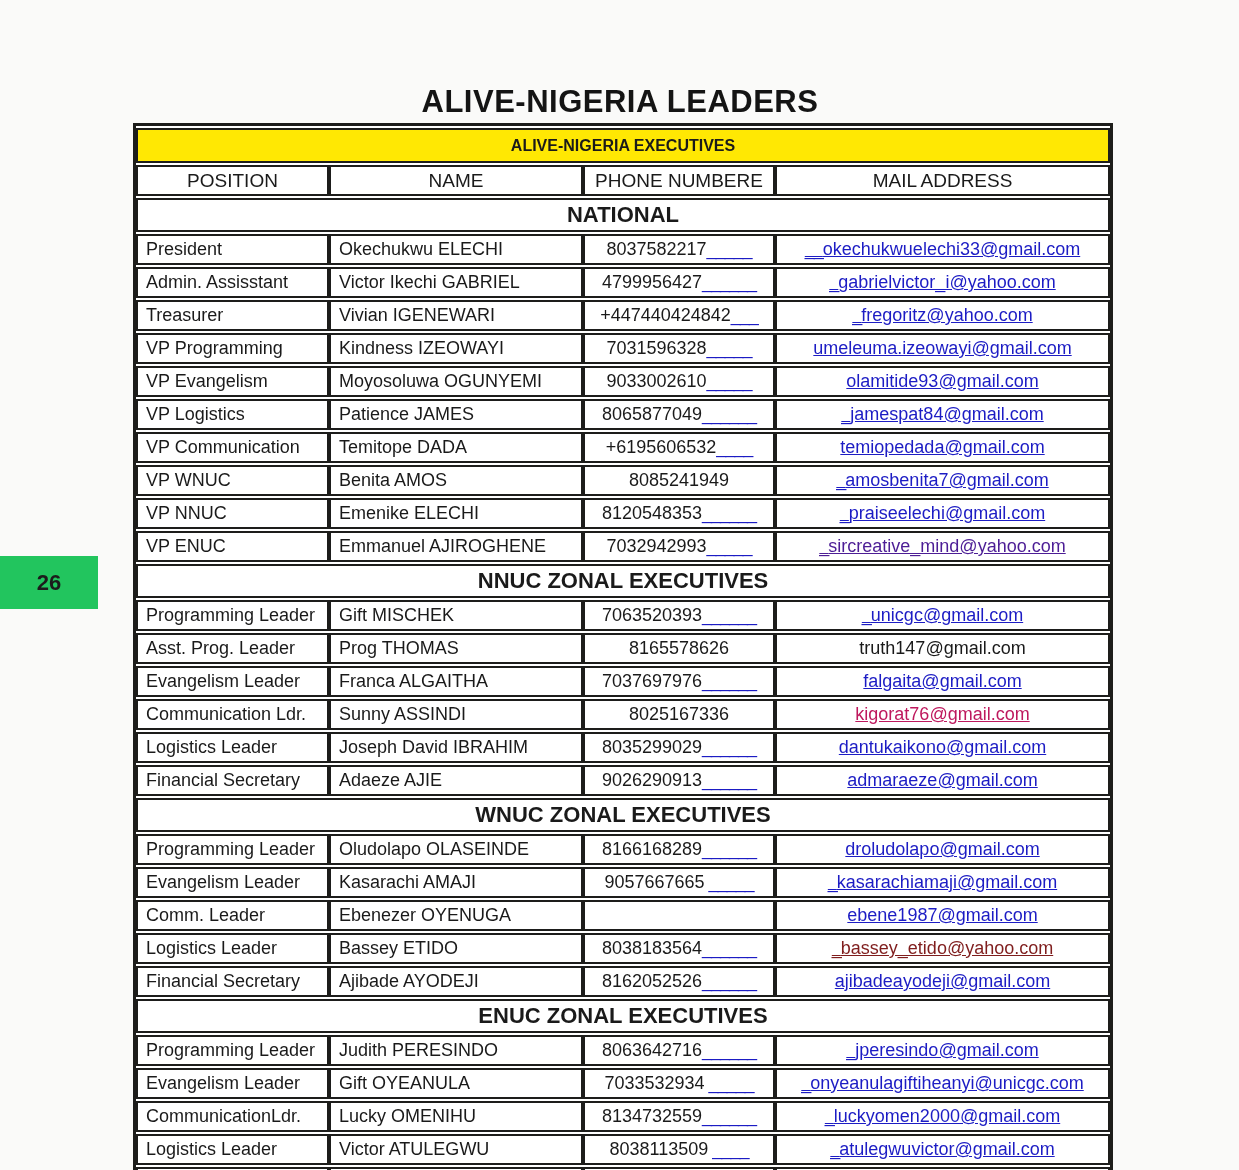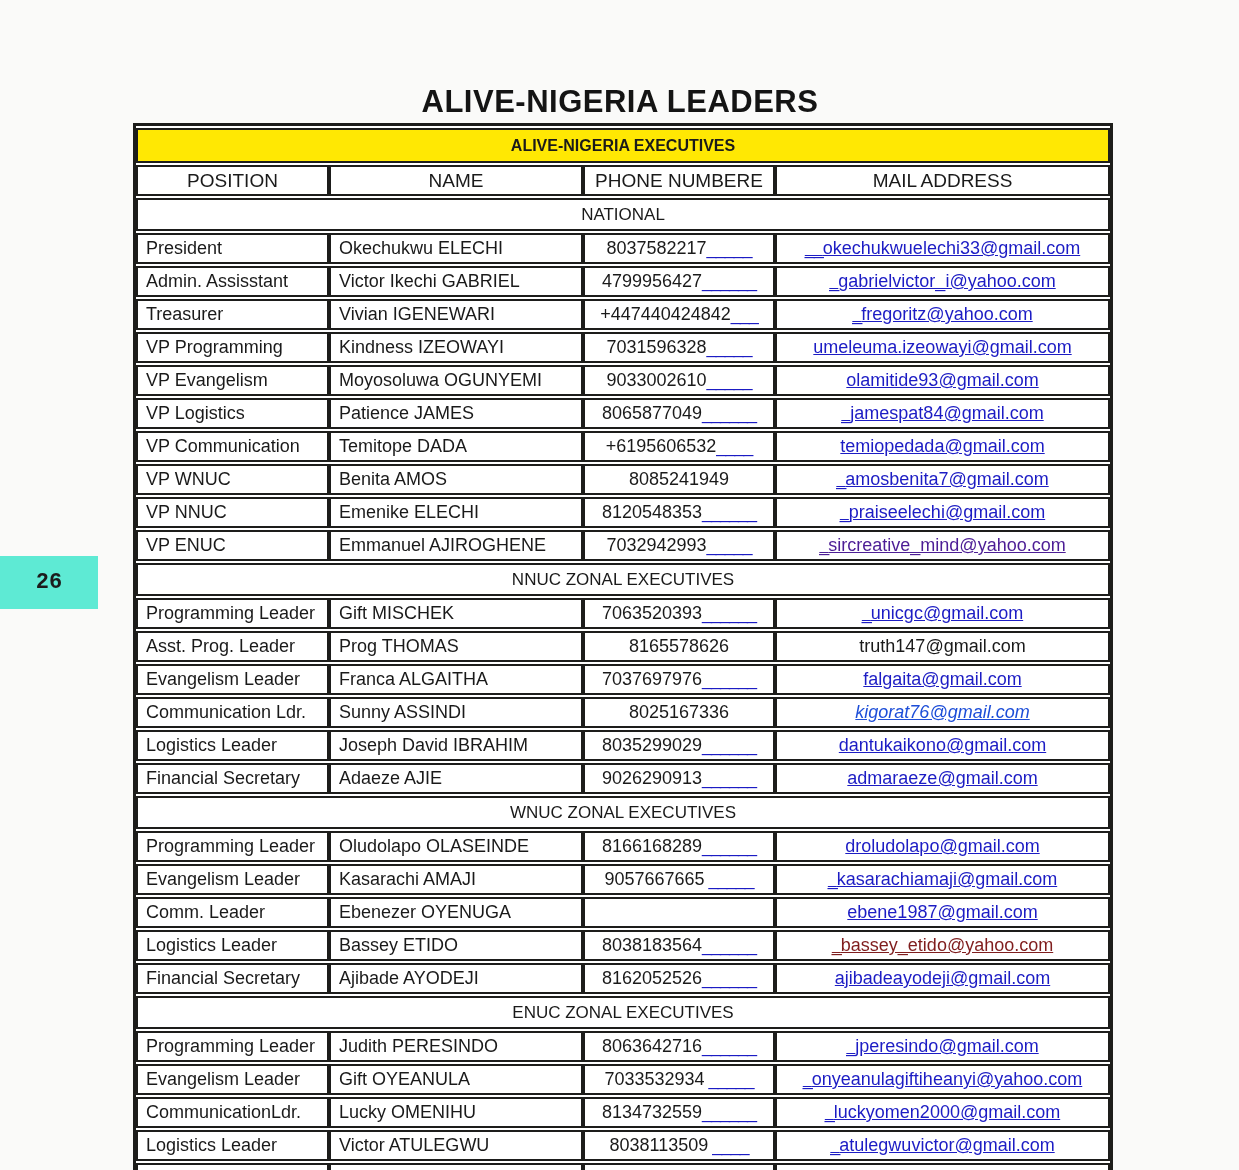--- a/index.html
+++ b/index.html
@@ -33,39 +33,39 @@
   td {
     border:2px solid #1d1d1b;
     background:#ffffff;
     height:25px;
     padding:1px 8px;
     font-size:18px;
     white-space:nowrap; overflow:hidden;
   }
   td.band   { text-align:center; font-weight:bold; font-size:16px; padding:3px 8px; }
   td.colhead{ text-align:center; font-weight:normal; font-size:19px; }
-  td.section{ text-align:center; font-weight:normal; font-size:17px; padding:2px 8px; }
+  td.section{ text-align:center; font-weight:bold; font-size:22px; padding:2px 8px; }
   td.pos    { text-align:left; }
   td.name   { text-align:left; }
   td.phone  { text-align:center; }
   td.email  { text-align:center; }
 
   .tail { letter-spacing:-1px; font-weight:normal; }
   .link { text-decoration:underline; }
   .lead { letter-spacing:-1px; }
   .plain{ color:#1a1a1a; }
 </style>
 </head>
 <body>
 
 <div class="page">
 
   <h1 class="title">ALIVE-NIGERIA LEADERS</h1>
 
-  <div class="page-badge" style="background: #5eead4; font-family: Liberation Mono, monospace;">
+  <div class="page-badge" style="background: #22c55e;">
     <span>26</span>
   </div>
 
   <table class="exec">
     <colgroup>
       <col style="width:193px">
       <col style="width:254px">
       <col style="width:192px">
       <col style="width:335px">
     </colgroup>
@@ -160,21 +160,21 @@
         <tr>
           <td class="pos">Evangelism Leader</td>
           <td class="name">Franca ALGAITHA</td>
           <td class="phone"><span>7037697976</span><span class="tail" style="color: rgb(28, 28, 196);">______</span></td>
           <td class="email"><span class="link" style="color: rgb(28, 28, 196);"><span class="lead"></span><span>falgaita@gmail.com</span></span></td>
         </tr>
         <tr>
           <td class="pos">Communication Ldr.</td>
           <td class="name">Sunny ASSINDI</td>
           <td class="phone"><span>8025167336</span><span class="tail" style="color: rgb(28, 28, 196);"></span></td>
-          <td class="email"><span class="link" style="color: #1d4ed8; font-style: italic;"><span class="lead"></span><span>kigorat76@gmail.com</span></span></td>
+          <td class="email"><span class="link" style="color: #be185d;"><span class="lead"></span><span>kigorat76@gmail.com</span></span></td>
         </tr>
         <tr>
           <td class="pos">Logistics Leader</td>
           <td class="name">Joseph David IBRAHIM</td>
           <td class="phone"><span>8035299029</span><span class="tail" style="color: rgb(28, 28, 196);">______</span></td>
           <td class="email"><span class="link" style="color: rgb(28, 28, 196);"><span class="lead"></span><span>dantukaikono@gmail.com</span></span></td>
         </tr>
         <tr>
           <td class="pos">Financial Secretary</td>
           <td class="name">Adaeze AJIE</td>
@@ -220,21 +220,21 @@
         <tr>
           <td class="pos">Programming Leader</td>
           <td class="name">Judith PERESINDO</td>
           <td class="phone"><span>8063642716</span><span class="tail" style="color: rgb(28, 28, 196);">______</span></td>
           <td class="email"><span class="link" style="color: rgb(28, 28, 196);"><span class="lead">_</span><span>jperesindo@gmail.com</span></span></td>
         </tr>
         <tr>
           <td class="pos">Evangelism Leader</td>
           <td class="name">Gift OYEANULA</td>
           <td class="phone"><span>7033532934</span><span class="tail" style="color: rgb(28, 28, 196);"> _____</span></td>
-          <td class="email"><span class="link" style="color: rgb(28, 28, 196);"><span class="lead">_</span><span>onyeanulagiftiheanyi@yahoo.com</span></span></td>
+          <td class="email"><span class="link" style="color: rgb(28, 28, 196);"><span class="lead">_</span><span>onyeanulagiftiheanyi@unicgc.com</span></span></td>
         </tr>
         <tr>
           <td class="pos">CommunicationLdr.</td>
           <td class="name">Lucky OMENIHU</td>
           <td class="phone"><span>8134732559</span><span class="tail" style="color: rgb(28, 28, 196);">______</span></td>
           <td class="email"><span class="link" style="color: rgb(28, 28, 196);"><span class="lead">_</span><span>luckyomen2000@gmail.com</span></span></td>
         </tr>
         <tr>
           <td class="pos">Logistics Leader</td>
           <td class="name">Victor ATULEGWU</td>

